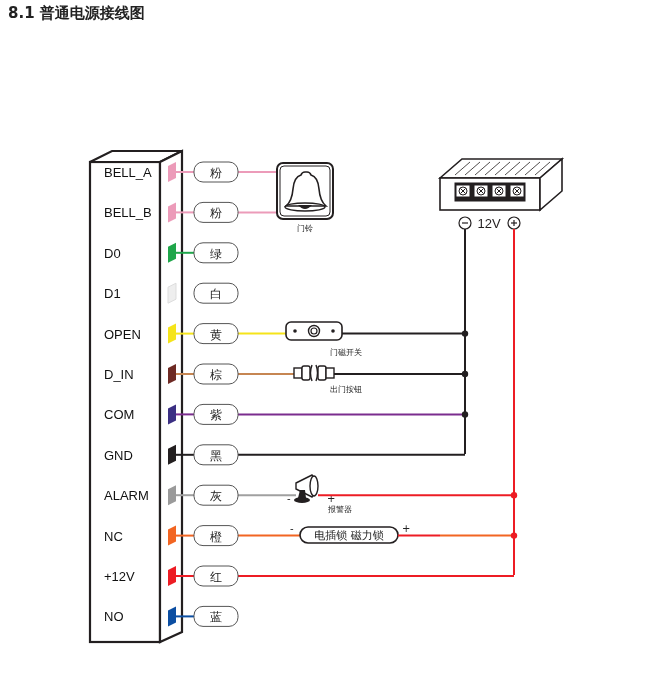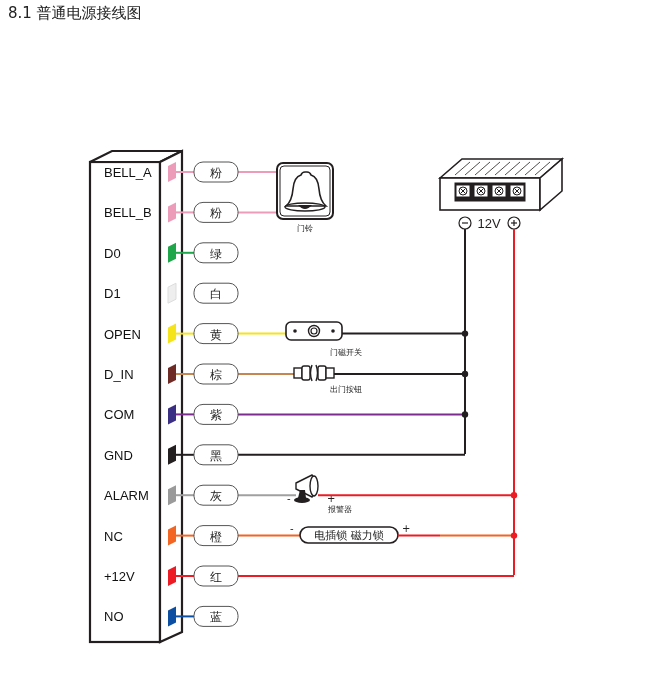--- a/index.html
+++ b/index.html
@@ -1,17 +1,17 @@
 <!DOCTYPE html>
 <html><head>
 <meta charset="utf-8">
 <style>
   html,body{margin:0;padding:0;background:#fff;}
   body{width:661px;height:679px;position:relative;overflow:hidden;font-family:"DejaVu Sans","Liberation Sans",sans-serif;}
-  .title{position:absolute;left:8px;top:4px;font-size:15px;font-weight:normal;color:#222;}
+  .title{position:absolute;left:8px;top:4px;font-size:15px;font-weight:bold;color:#222;}
   svg{position:absolute;left:0;top:0;}
   .lbl{font-family:"Liberation Sans",sans-serif;font-size:13px;fill:#111;}
   .pill-t{font-family:"DejaVu Sans",sans-serif;font-size:12px;fill:#222;text-anchor:middle;}
   .cap{font-family:"DejaVu Sans",sans-serif;font-size:8px;fill:#222;text-anchor:middle;}
 </style>
 </head>
 <body>
 
 <div class="title">8.1  普通电源接线图</div>
 

